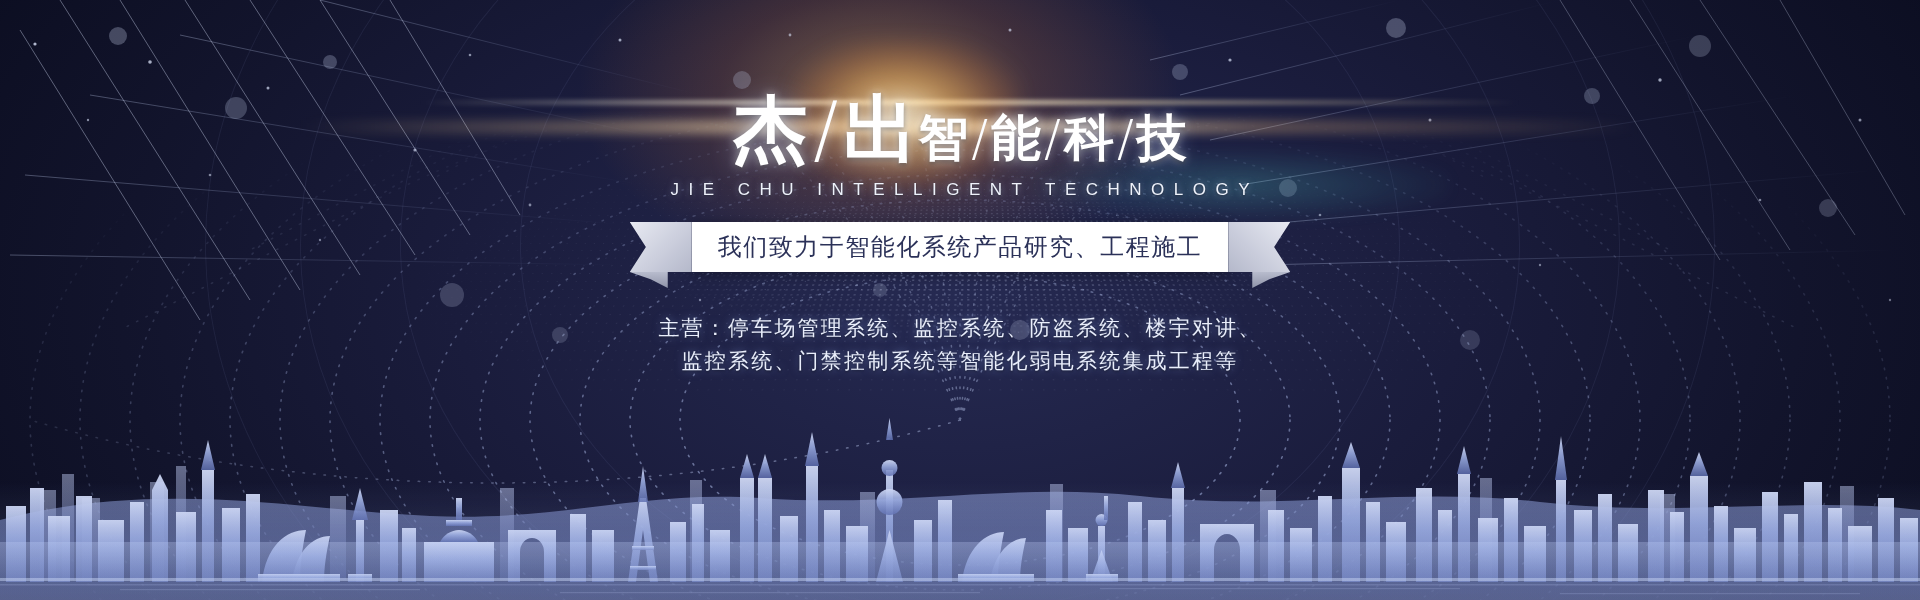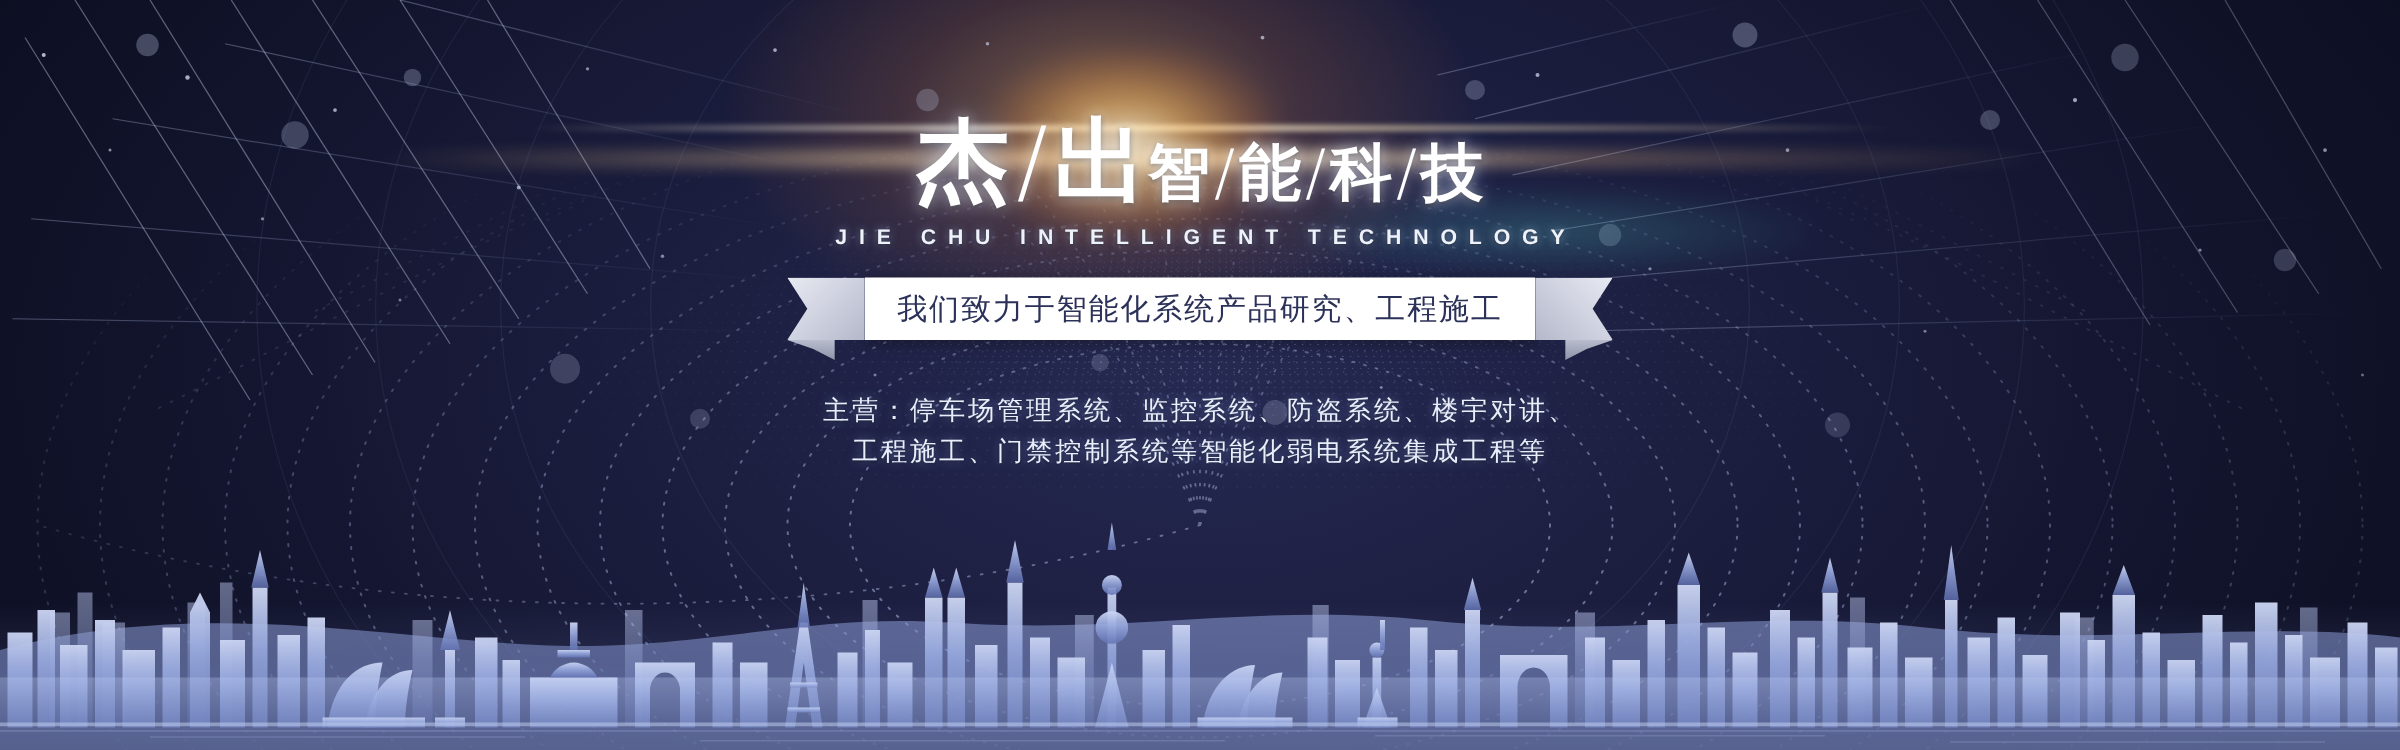--- a/index.html
+++ b/index.html
@@ -113,21 +113,21 @@
   .t-slash-sm{
     font-family:"DejaVu Sans","Liberation Sans",sans-serif;
     font-size:50px; font-weight:300; color:#ffffff;
     margin:0 3px; position:relative; top:-3px;
     text-shadow:0 0 9px rgba(255,255,255,.5), 0 0 18px rgba(190,210,255,.4);
   }
 
   .subtitle-en{
     margin-top:14px;
     font-size:17px;
-    font-weight:700;
+    font-weight:400;
     color:#eef2fb;
     letter-spacing:9.5px;
     text-indent:9.5px;
     text-shadow:0 0 7px rgba(190,210,255,.55), 0 1px 3px rgba(0,0,0,.6);
     white-space:nowrap;
   }
 
   
   .ribbon{
     margin-top:22px;
@@ -532,17 +532,17 @@
       <div class="ribbon-wing left"></div>
       <div class="ribbon-body">
         <span class="ribbon-text">我们致力于智能化系统产品研究、工程施工</span>
       </div>
       <div class="ribbon-wing right"></div>
       <div class="tail r"></div>
     </div>
 
     <div class="desc">
       <div>主营：停车场管理系统、监控系统、防盗系统、楼宇对讲、</div>
-      <div>工程施工、门禁控制系统等智能化弱电系统集成工程等</div>
+      <div>监控系统、门禁控制系统等智能化弱电系统集成工程等</div>
     </div>
 
   </div>
 </div>
 
 </body></html>

